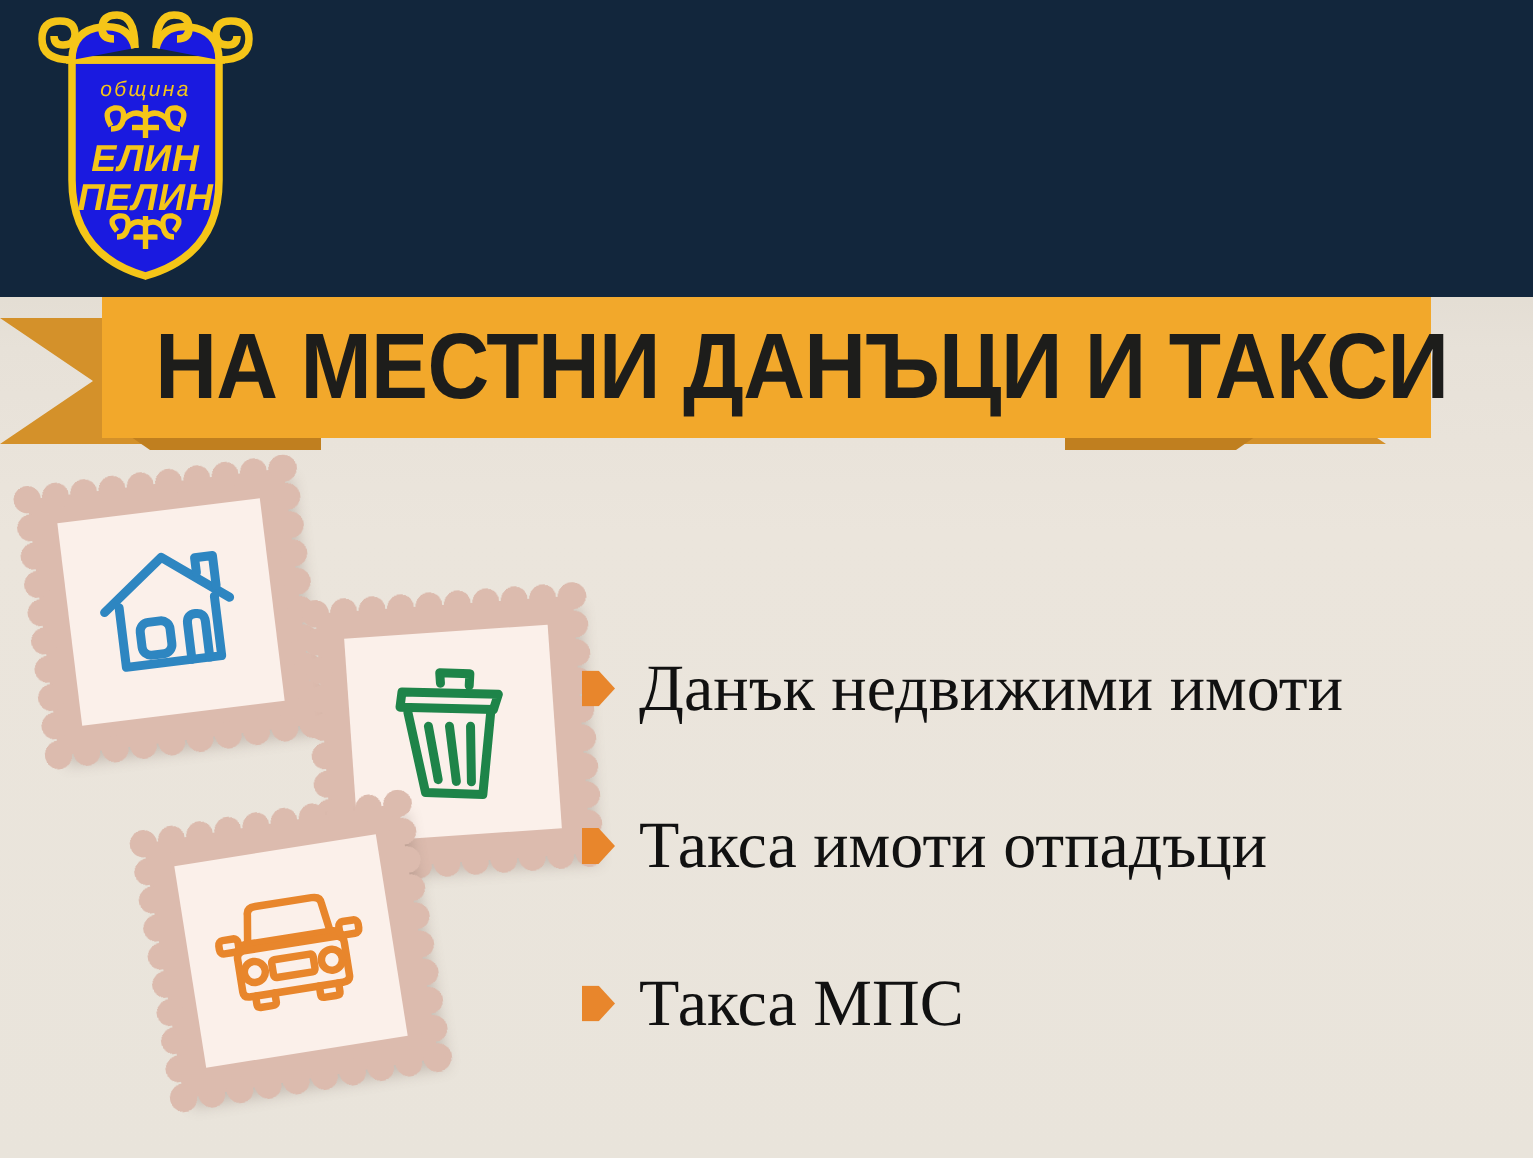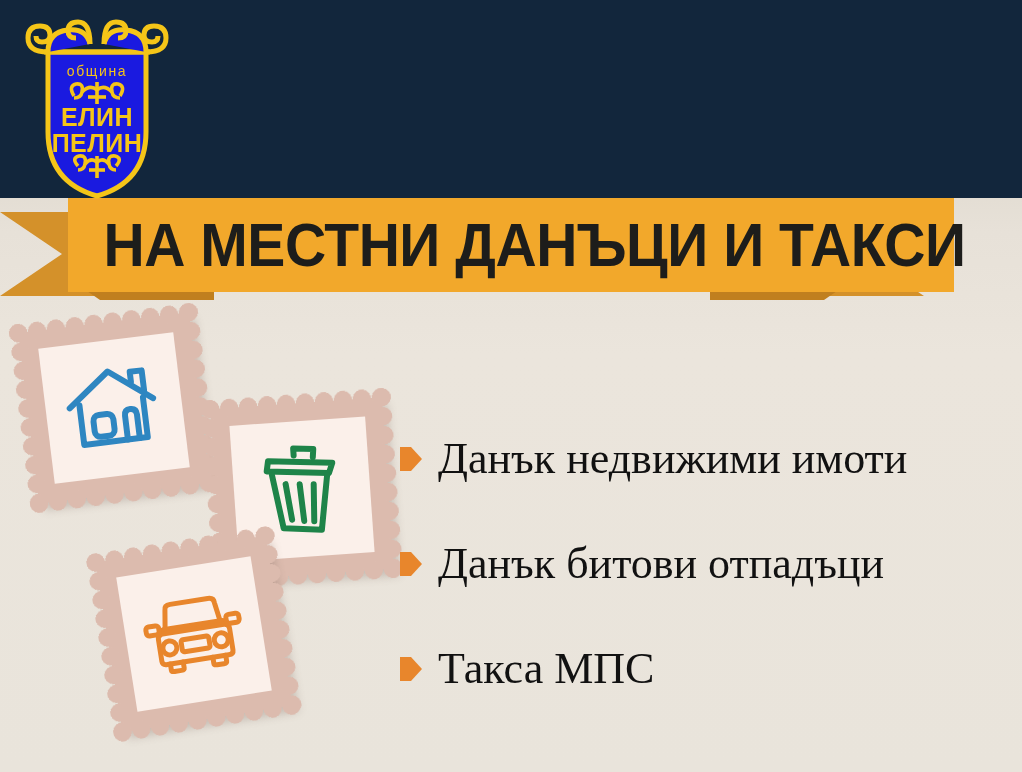--- a/index.html
+++ b/index.html
@@ -47,24 +47,25 @@
     transform: scaleX(0.93);
     transform-origin: center top;
     white-space: nowrap;
   }
   .header-title .line2 { display: block; }
 
   
   .logo {
     position: absolute;
     left: 18px;
-    top: 14px;
+    top: 2px;
     width: 158px;
     height: 186px;
     z-index: 7;
+    font-style: italic;
   }
   .logo svg { display: block; }
 
   
   .ribbon {
     position: absolute;
     left: 0;
     top: 196px;
     width: 924px;
     height: 112px;
@@ -186,21 +187,21 @@
   }
   .stamp-inner svg { display: block; }
 
   #stamp-house { left: 28px;  top: 322px; transform: rotate(-7deg); z-index: 2; }
   #stamp-waste { left: 216px; top: 403px; transform: rotate(-4deg); z-index: 3; }
   #stamp-car   { left: 108px; top: 548px; transform: rotate(-9deg); z-index: 4; }
 
   
   .bullets {
     position: absolute;
-    left: 400px;
+    left: 388px;
     top: 424px;
     width: 610px;
     z-index: 6;
   }
   .bullet-row {
     display: flex;
     align-items: center;
     height: 70px;
     margin-bottom: 35px;
   }
@@ -333,21 +334,21 @@
 
   <div class="bullets">
 
     <div class="bullet-row">
       <span class="bullet-marker"></span>
       <span class="bullet-label">Данък недвижими имоти</span>
     </div>
 
     <div class="bullet-row">
       <span class="bullet-marker"></span>
-      <span class="bullet-label">Данък битови отпадъци</span>
+      <span class="bullet-label">Такса имоти отпадъци</span>
     </div>
 
     <div class="bullet-row">
       <span class="bullet-marker"></span>
       <span class="bullet-label">Такса МПС</span>
     </div>
 
   </div>
 
 </div>

